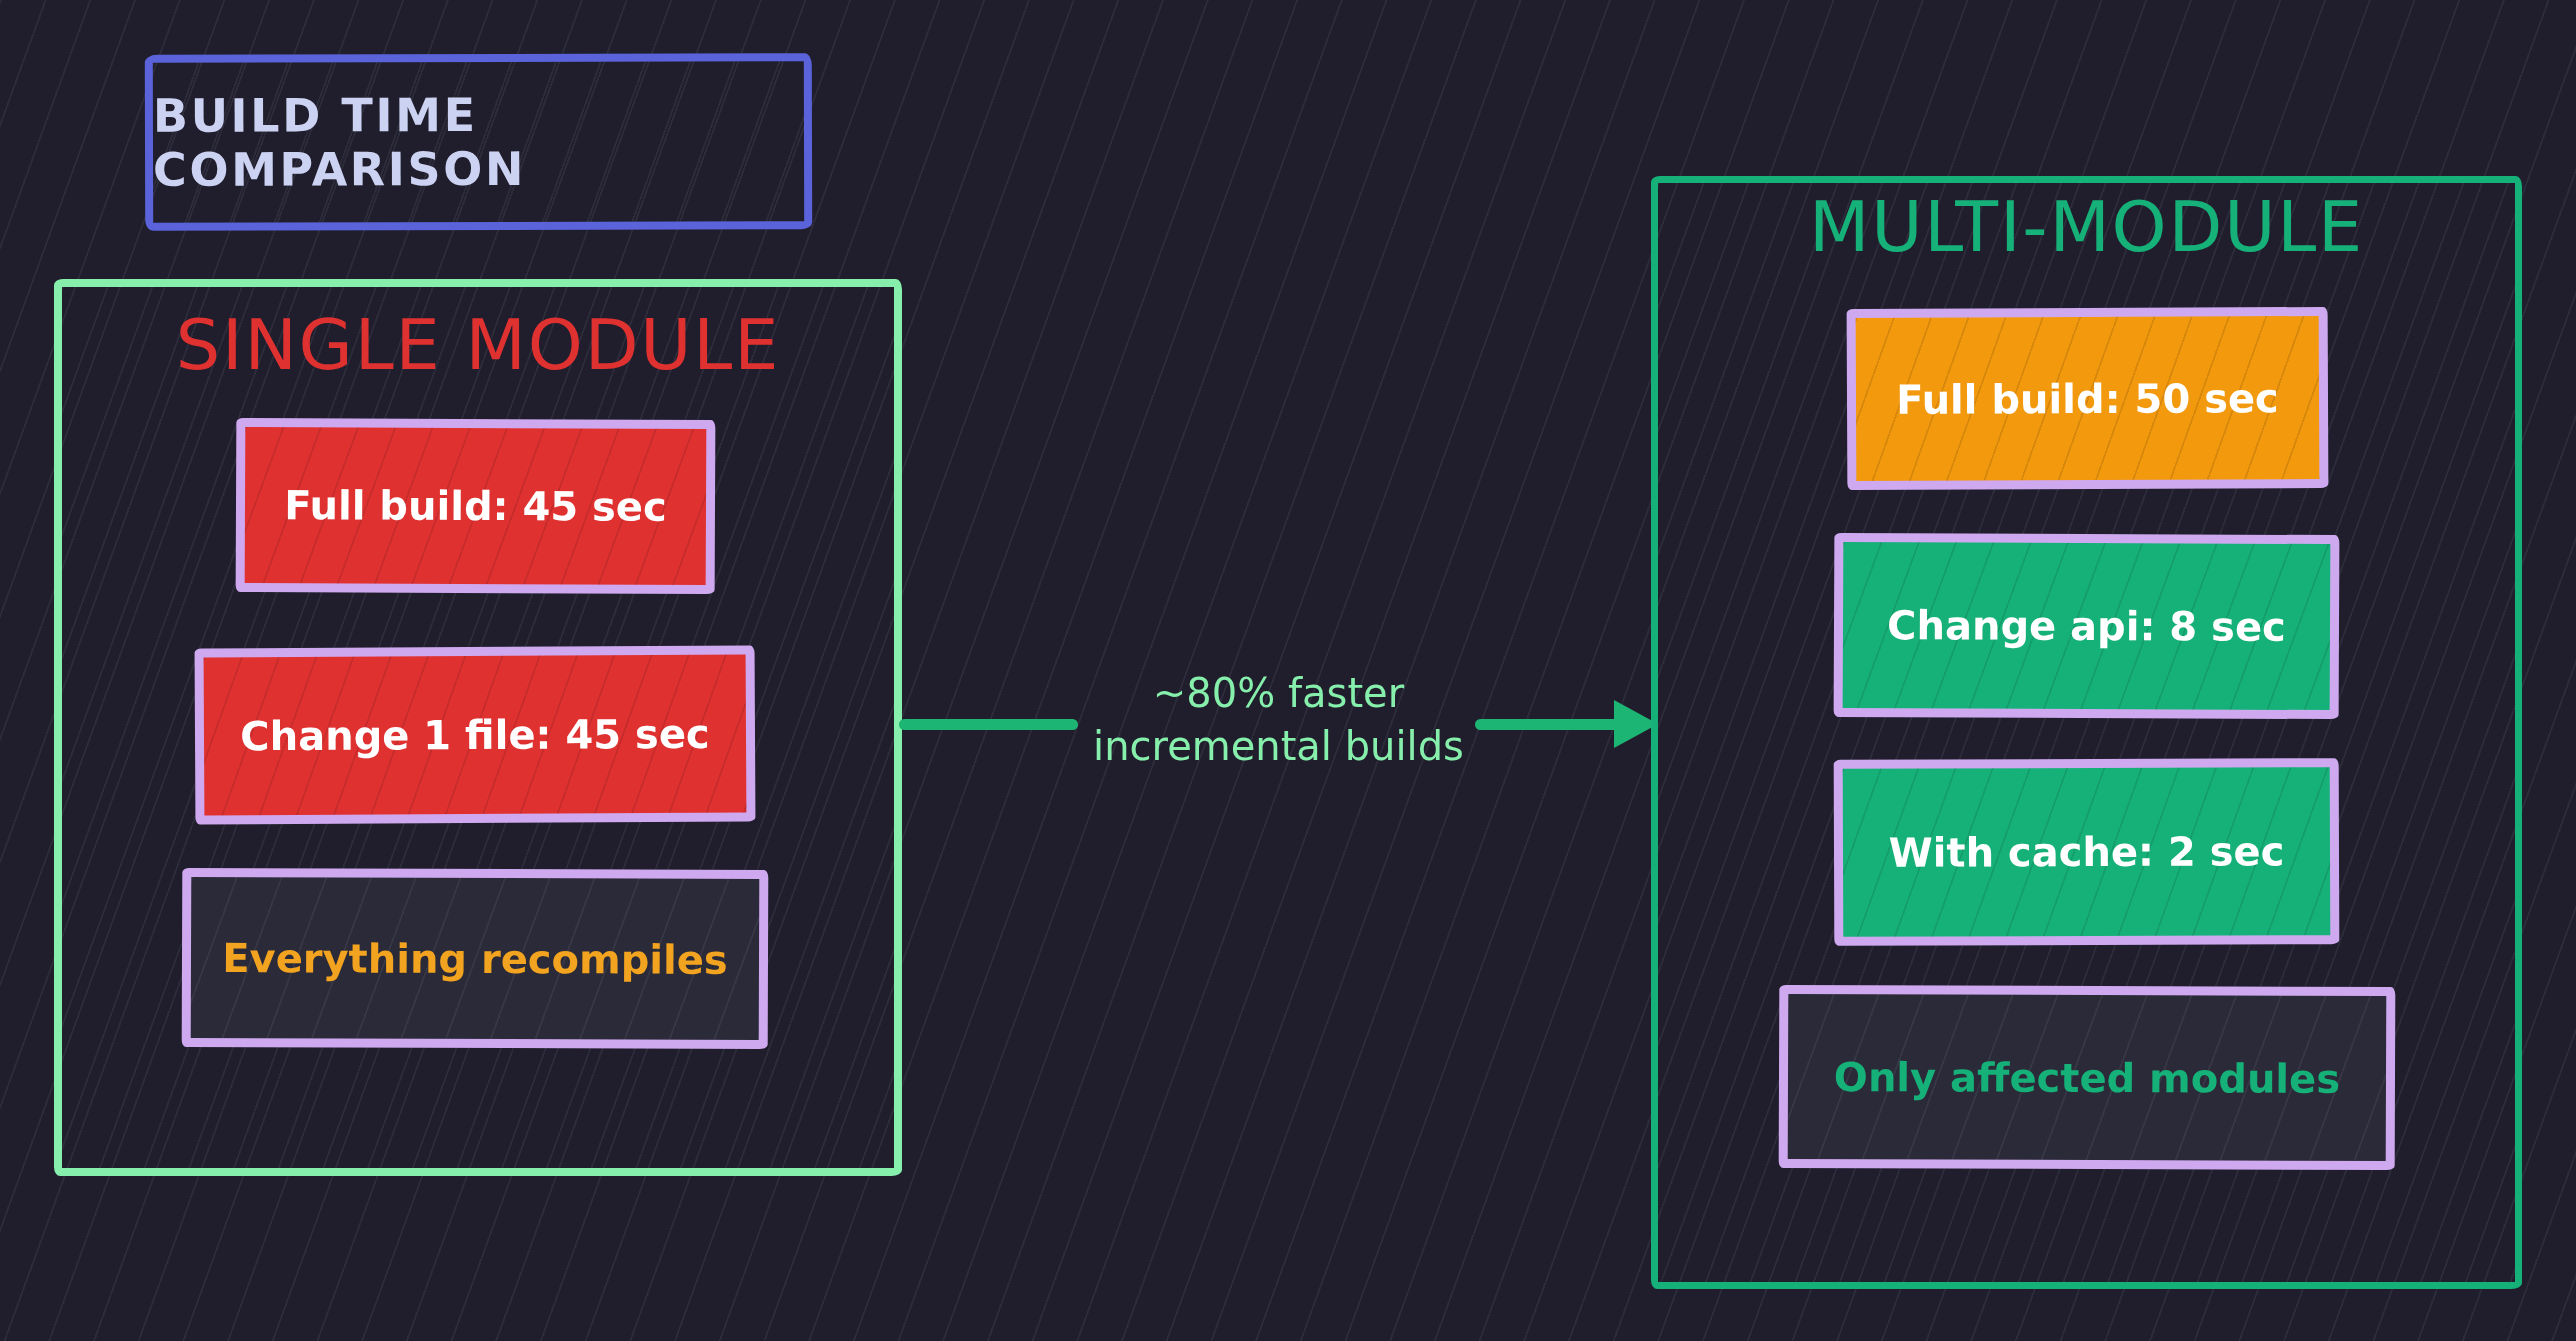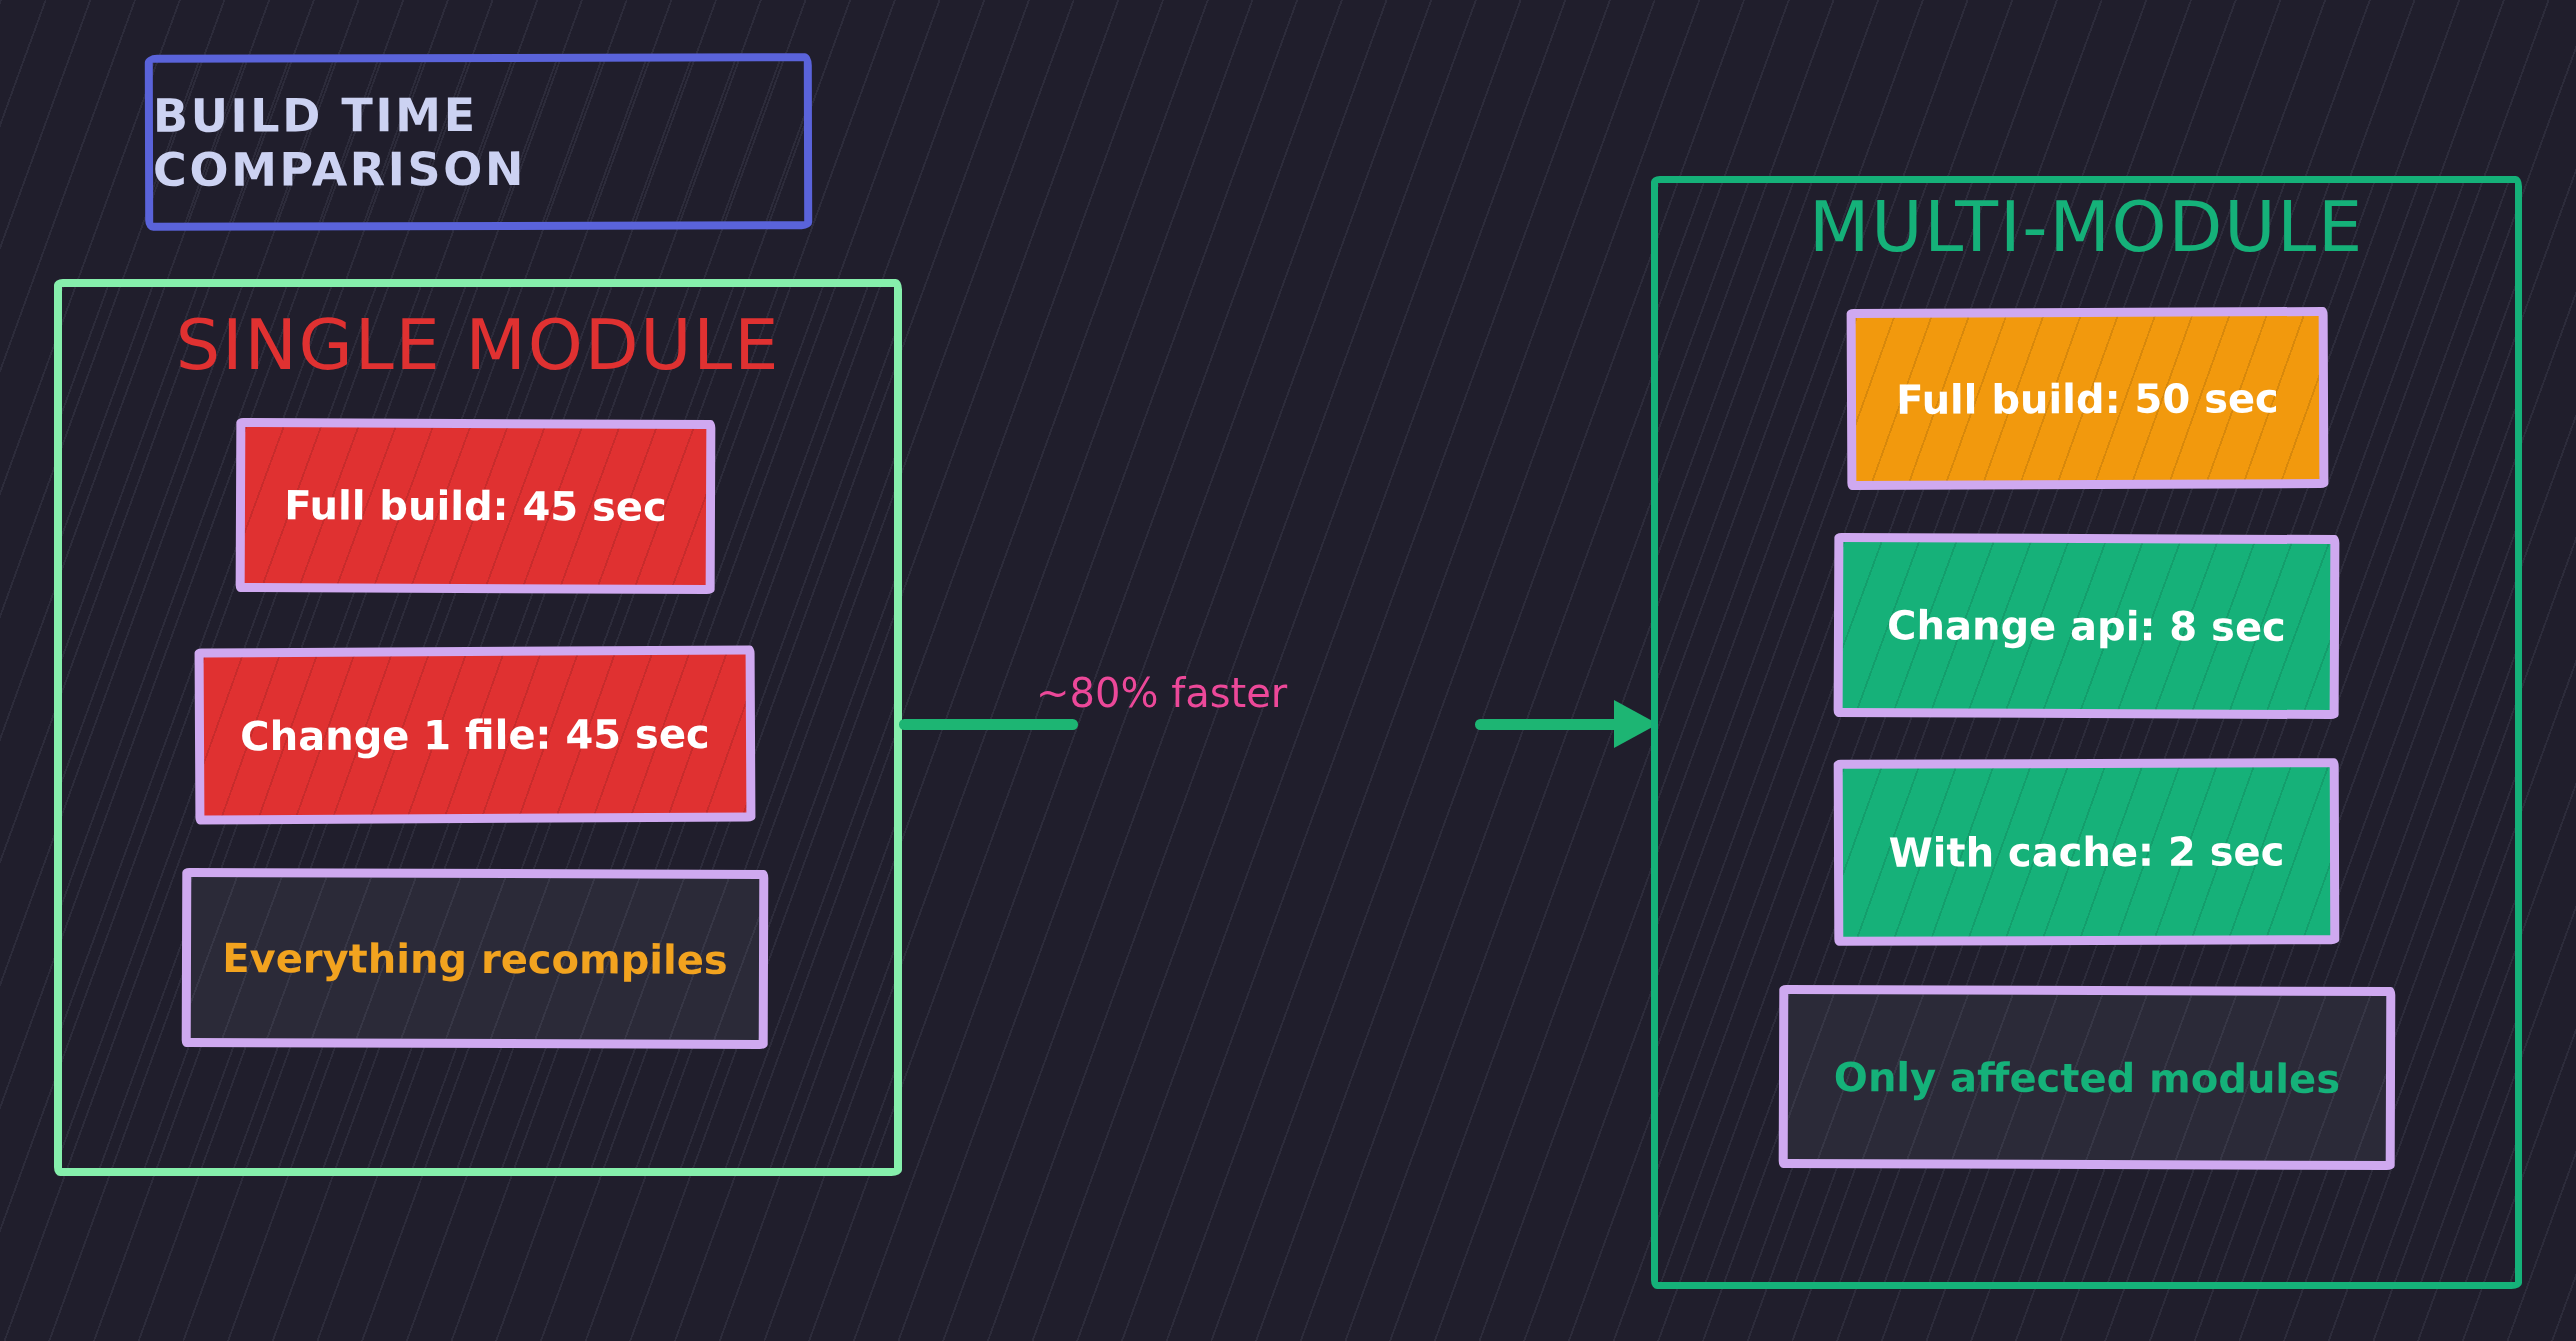--- a/index.html
+++ b/index.html
@@ -121,22 +121,22 @@
     position: absolute;
     left: 1614px; top: 700px;
     width: 0; height: 0;
     border-left: 44px solid #1db573;
     border-top: 24.6px solid transparent;
     border-bottom: 24.6px solid transparent;
   }
   .arrow-label {
     position: absolute;
     left: 1036px; top: 667px; width: 485px;
-    text-align: left;
-    color: #ec4899;
+    text-align: center;
+    color: #86efac;
     font-size: 40px;
     line-height: 53px;
   }
 </style>
 </head>
 <body>
 
 <div class="canvas hatch">
 
   <div class="abs title-box hatch">
@@ -155,20 +155,21 @@
     </div>
 
     <div class="step-box fill-dark hatch sbox3 text-orange">
       <span class="label">Everything recompiles</span>
     </div>
   </div>
 
   <div class="arrow-seg arrow-seg-left"></div>
   <div class="arrow-label">
     <div>~80% faster</div>
+    <div>incremental builds</div>
   </div>
   <div class="arrow-seg arrow-seg-right"></div>
   <div class="arrow-head"></div>
 
   <div class="abs panel panel-multi hatch">
     <div class="panel-heading">MULTI-MODULE</div>
 
     <div class="step-box fill-orange hatch-dark mbox1">
       <span class="label">Full build: 50 sec</span>
     </div>

